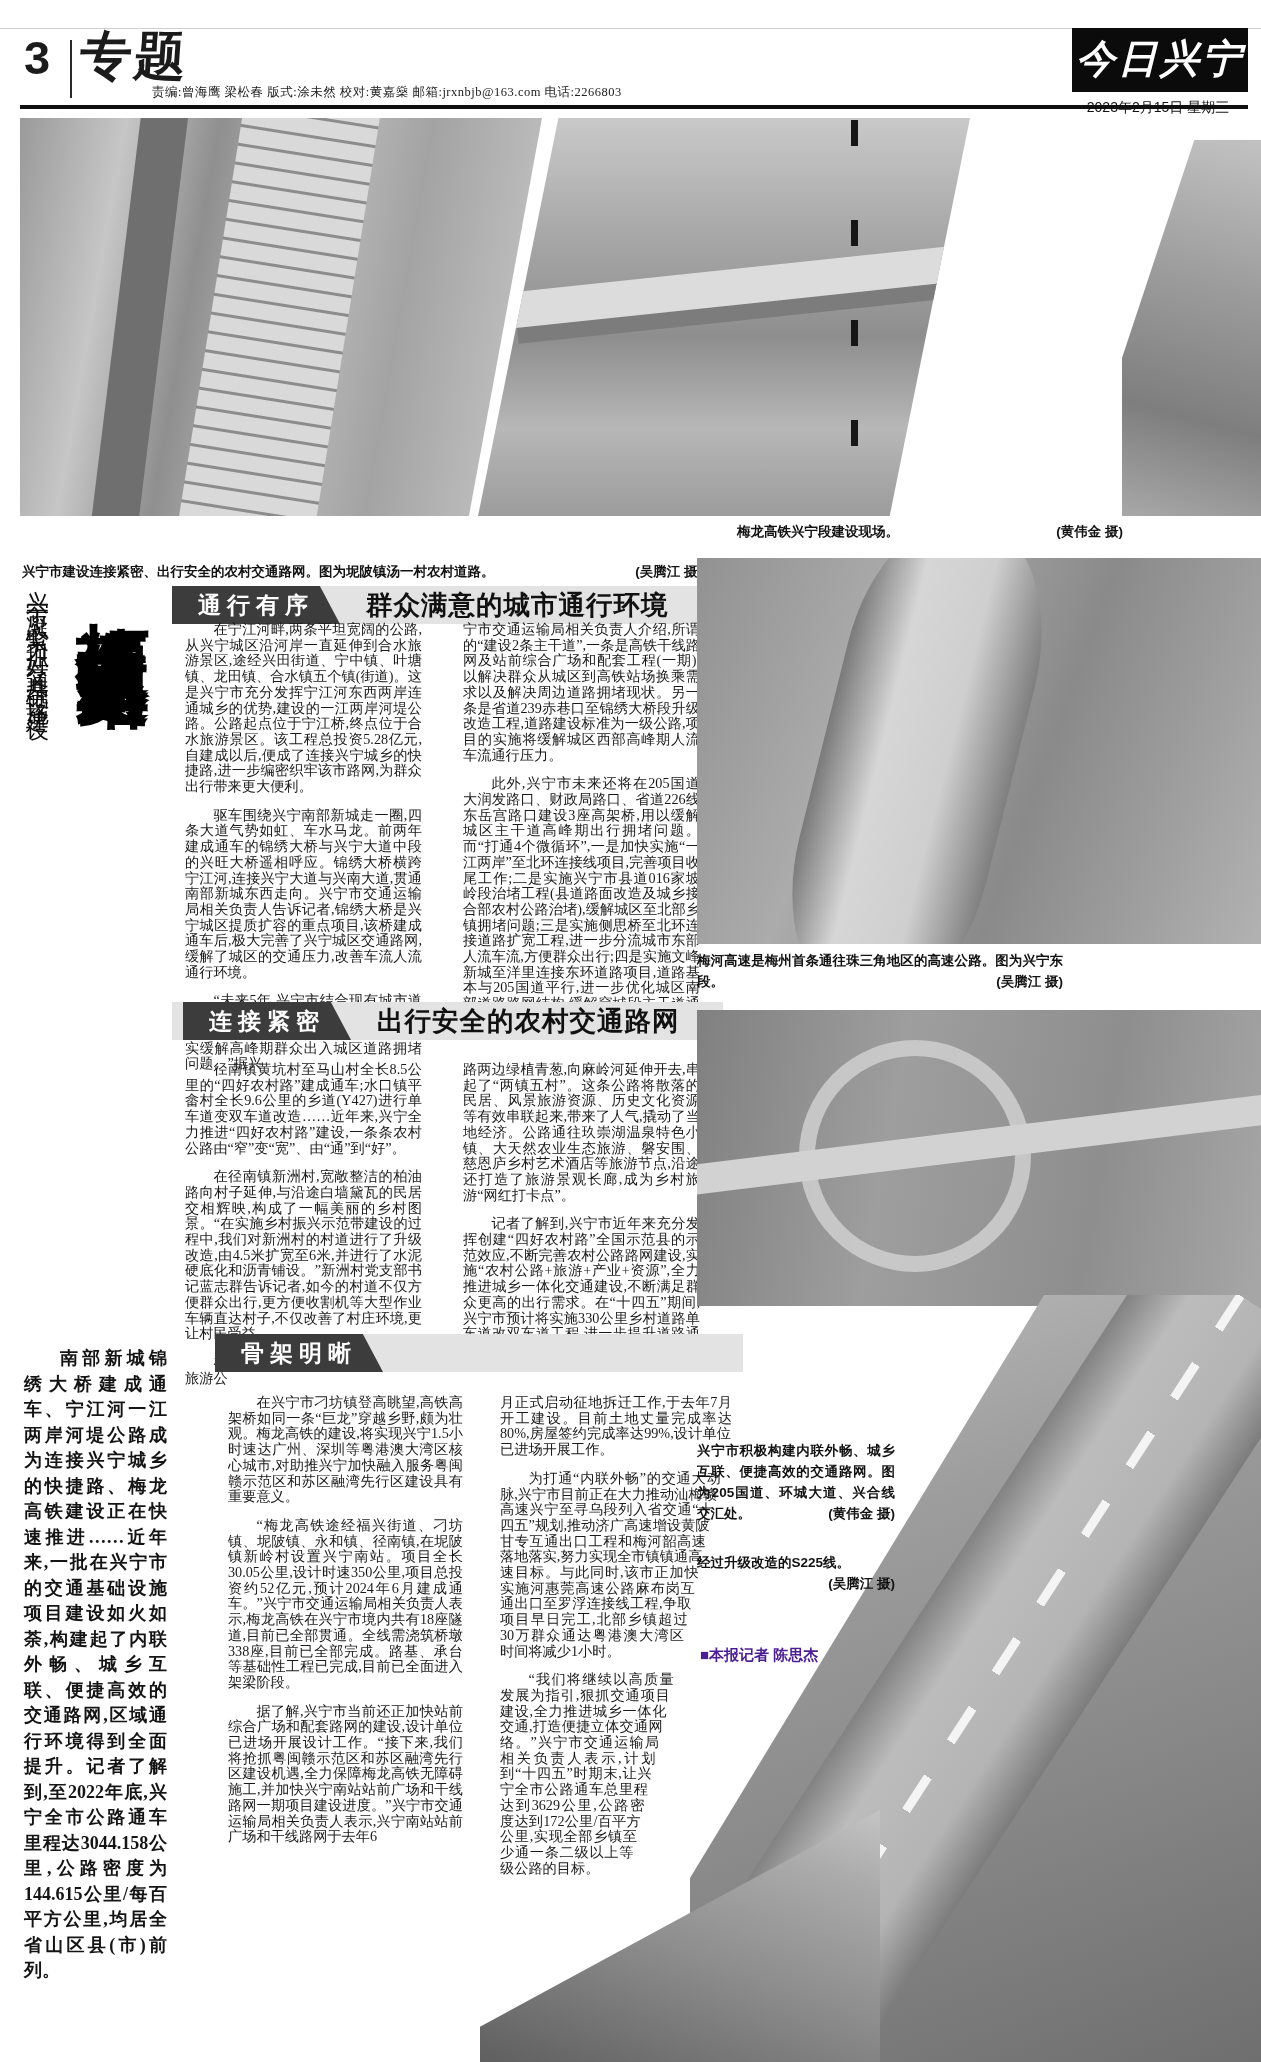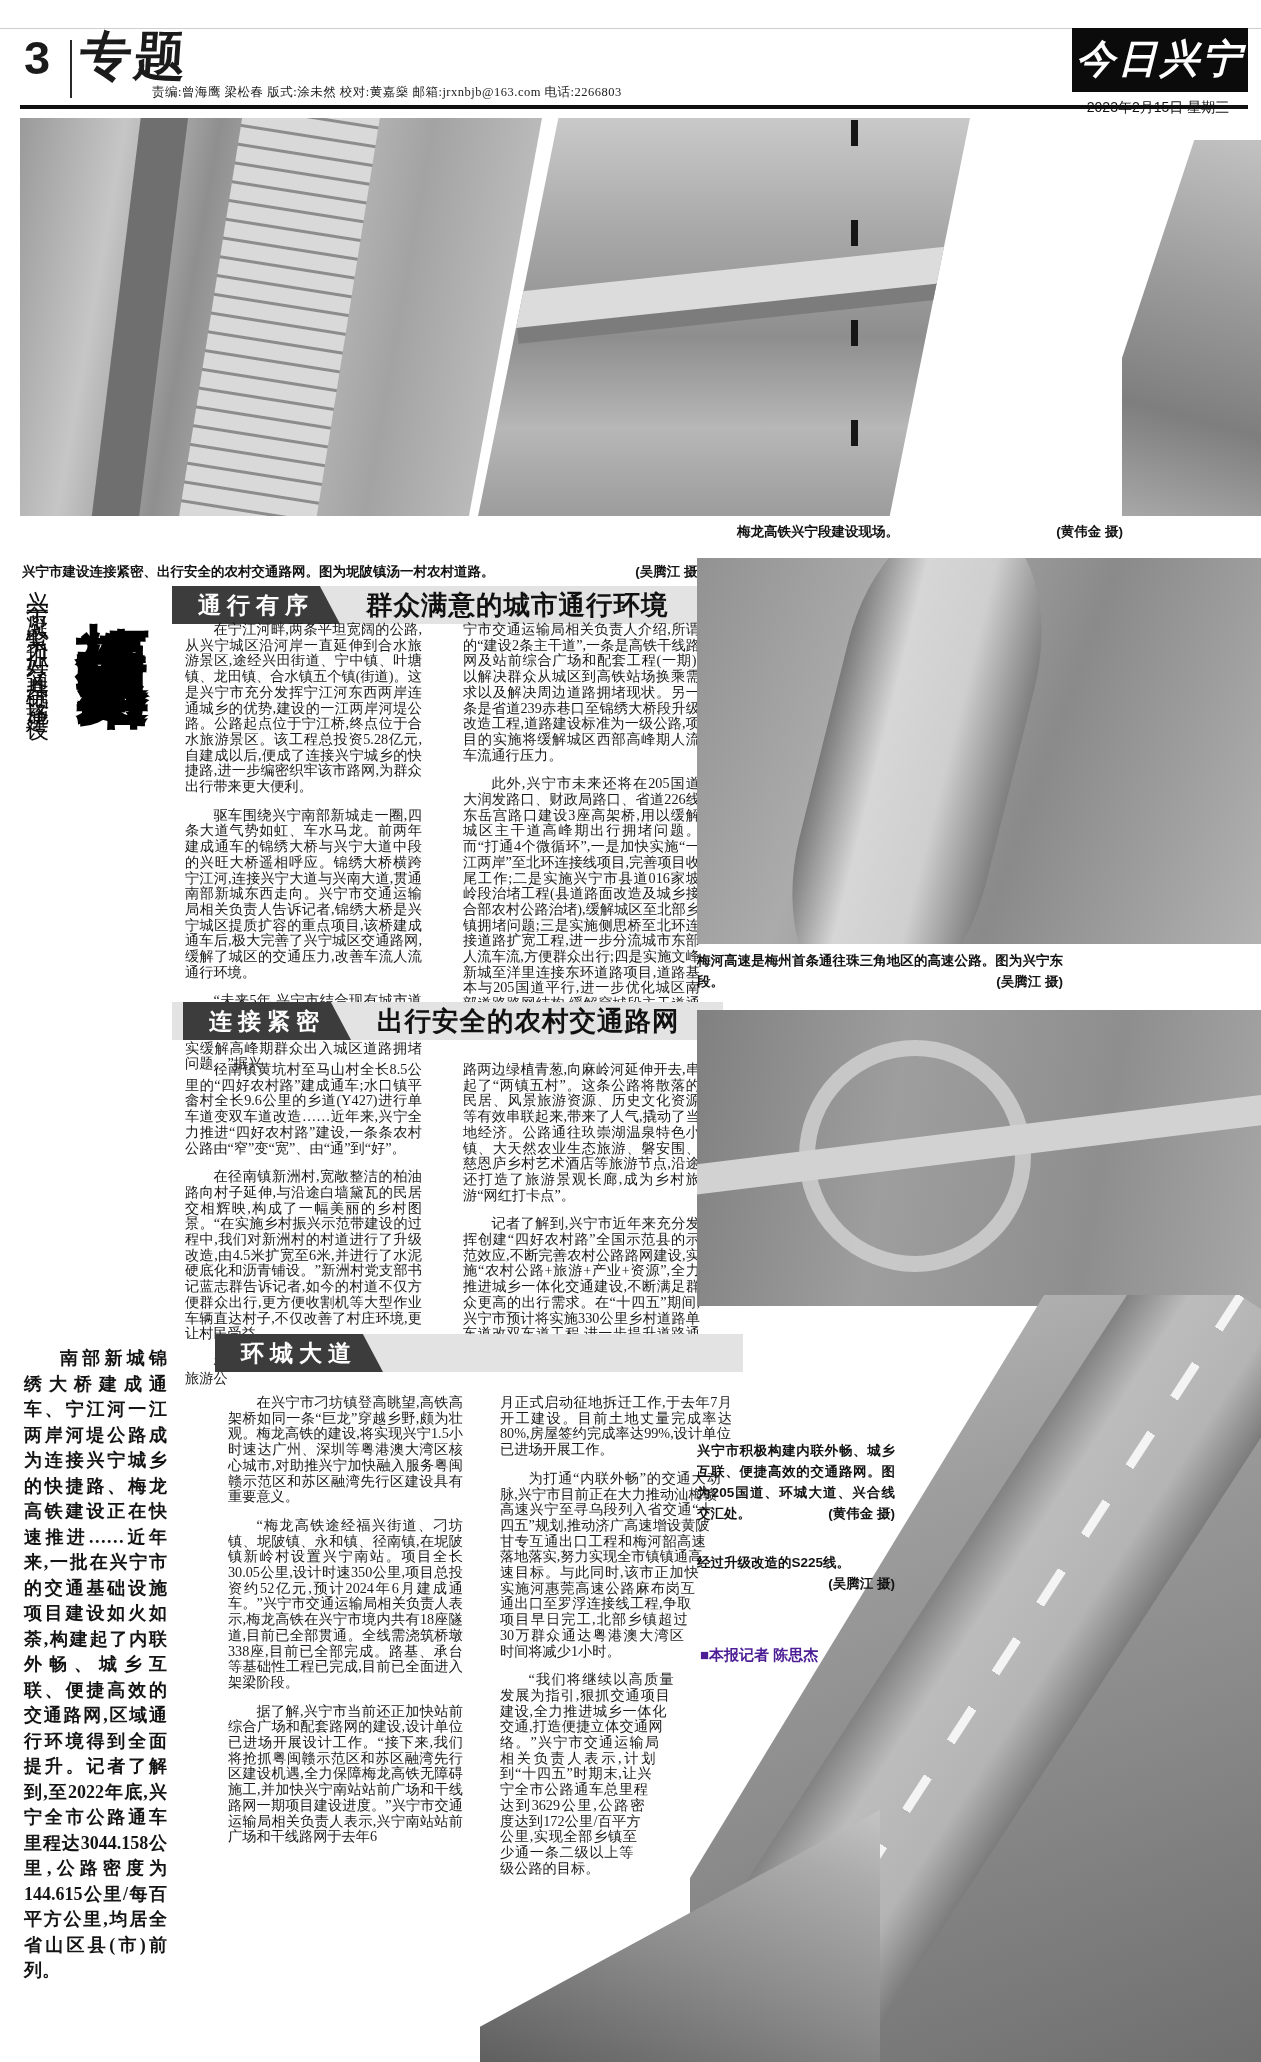--- a/index.html
+++ b/index.html
@@ -179,21 +179,21 @@
     <p>径南镇黄坑村至马山村全长8.5公里的“四好农村路”建成通车;水口镇平畲村全长9.6公里的乡道(Y427)进行单车道变双车道改造……近年来,兴宁全力推进“四好农村路”建设,一条条农村公路由“窄”变“宽”、由“通”到“好”。</p>
     <p>在径南镇新洲村,宽敞整洁的柏油路向村子延伸,与沿途白墙黛瓦的民居交相辉映,构成了一幅美丽的乡村图景。“在实施乡村振兴示范带建设的过程中,我们对新洲村的村道进行了升级改造,由4.5米扩宽至6米,并进行了水泥硬底化和沥青铺设。”新洲村党支部书记蓝志群告诉记者,如今的村道不仅方便群众出行,更方便收割机等大型作业车辆直达村子,不仅改善了村庄环境,更让村民受益。</p>
     <p>在叶塘镇河西村,宽阔笔直的麻岭旅游公</p>
   </div>
   <div class="abs col s2c2">
     <p class="cont">路两边绿植青葱,向麻岭河延伸开去,串起了“两镇五村”。这条公路将散落的民居、风景旅游资源、历史文化资源等有效串联起来,带来了人气,撬动了当地经济。公路通往玖崇湖温泉特色小镇、大天然农业生态旅游、磐安围、慈恩庐乡村艺术酒店等旅游节点,沿途还打造了旅游景观长廊,成为乡村旅游“网红打卡点”。</p>
     <p>记者了解到,兴宁市近年来充分发挥创建“四好农村路”全国示范县的示范效应,不断完善农村公路路网建设,实施“农村公路+旅游+产业+资源”,全力推进城乡一体化交通建设,不断满足群众更高的出行需求。在“十四五”期间,兴宁市预计将实施330公里乡村道路单车道改双车道工程,进一步提升道路通行能力,届时将基本实现“村村通”双车道公路目标。</p>
   </div>
 
   <div class="abs sec-head sh3">
-    <div class="sec-tag">环城大道</div>
+    <div class="sec-tag">骨架明晰</div>
   </div>
   <div class="abs col s3c1">
     <p>在兴宁市刁坊镇登高眺望,高铁高架桥如同一条“巨龙”穿越乡野,颇为壮观。梅龙高铁的建设,将实现兴宁1.5小时速达广州、深圳等粤港澳大湾区核心城市,对助推兴宁加快融入服务粤闽赣示范区和苏区融湾先行区建设具有重要意义。</p>
     <p>“梅龙高铁途经福兴街道、刁坊镇、坭陂镇、永和镇、径南镇,在坭陂镇新岭村设置兴宁南站。项目全长30.05公里,设计时速350公里,项目总投资约52亿元,预计2024年6月建成通车。”兴宁市交通运输局相关负责人表示,梅龙高铁在兴宁市境内共有18座隧道,目前已全部贯通。全线需浇筑桥墩338座,目前已全部完成。路基、承台等基础性工程已完成,目前已全面进入架梁阶段。</p>
     <p>据了解,兴宁市当前还正加快站前综合广场和配套路网的建设,设计单位已进场开展设计工作。“接下来,我们将抢抓粤闽赣示范区和苏区融湾先行区建设机遇,全力保障梅龙高铁无障碍施工,并加快兴宁南站站前广场和干线路网一期项目建设进度。”兴宁市交通运输局相关负责人表示,兴宁南站站前广场和干线路网于去年6</p>
   </div>
   <div class="abs col s3c2">
     <div class="wrap-spacer"></div>
     <p class="cont">月正式启动征地拆迁工作,于去年7月开工建设。目前土地丈量完成率达80%,房屋签约完成率达99%,设计单位已进场开展工作。</p>
     <p>为打通“内联外畅”的交通大动脉,兴宁市目前正在大力推动汕梅赣高速兴宁至寻乌段列入省交通“十四五”规划,推动济广高速增设黄陂甘专互通出口工程和梅河韶高速落地落实,努力实现全市镇镇通高速目标。与此同时,该市正加快实施河惠莞高速公路麻布岗互通出口至罗浮连接线工程,争取项目早日完工,北部乡镇超过30万群众通达粤港澳大湾区时间将减少1小时。</p>

